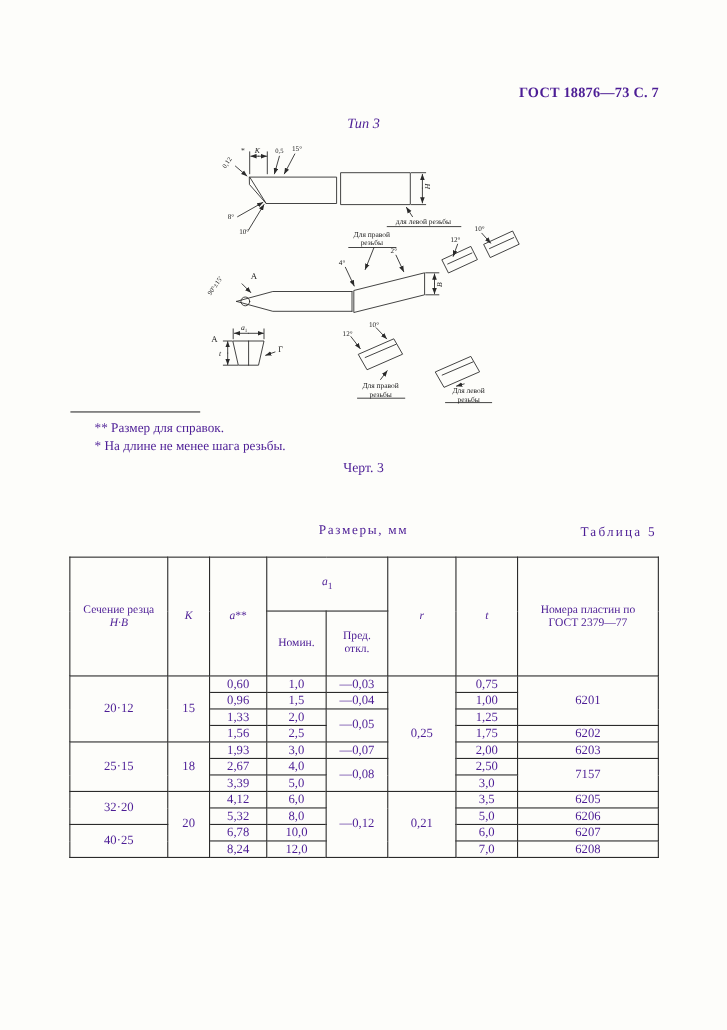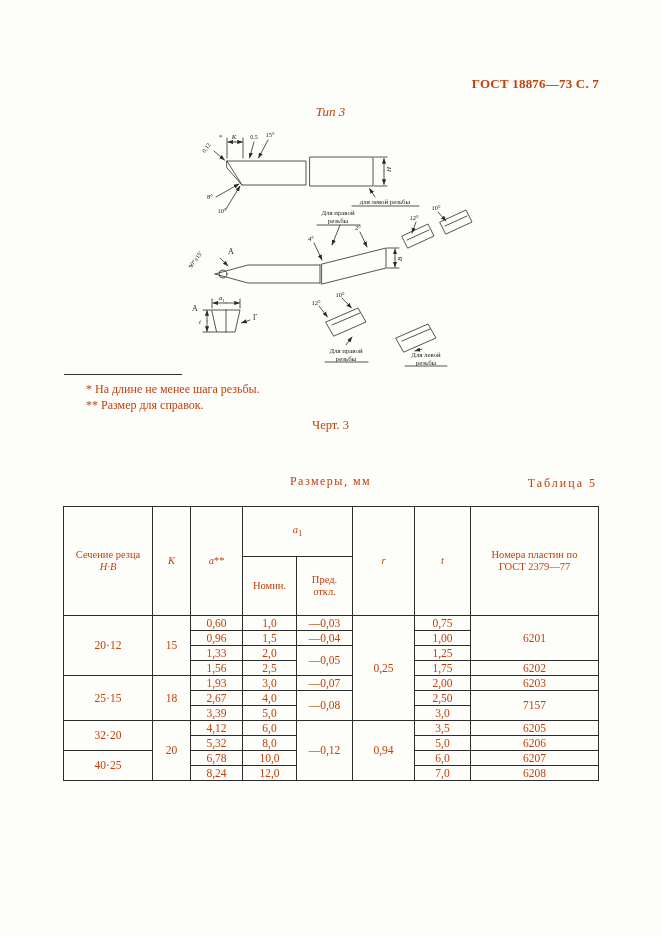--- a/index.html
+++ b/index.html
@@ -1,17 +1,17 @@
 <!DOCTYPE html>
 <html><head>
 <meta charset="utf-8">
 <style>
   html,body{margin:0;padding:0;background:#e8e8e6;}
   .page{position:relative;width:661px;height:936px;margin:0 auto;background:#fdfdfa;
-        font-family:"Liberation Serif", serif;color:#c2410c;overflow:hidden;}
+        font-family:"Liberation Serif", serif;color:#4c1d95;overflow:hidden;}
   .hdr{position:absolute;top:76px;right:62px;font-size:13px;font-weight:bold;letter-spacing:.2px;}
   .type-label{position:absolute;top:104px;left:0;width:100%;text-align:center;
               font-style:italic;font-size:13px;}
   .drawing{position:absolute;left:170px;top:124px;width:330px;height:250px;}
   .fn-rule{position:absolute;left:64px;top:374px;width:118px;height:1px;background:#333;}
   .footnotes{position:absolute;left:86px;top:381px;font-size:12px;line-height:16px;}
   .fig-caption{position:absolute;top:418px;left:0;width:100%;text-align:center;font-size:12.5px;}
   .tbl-label{position:absolute;top:476px;right:64px;font-size:12px;letter-spacing:2px;}
   .tbl-title{position:absolute;top:474px;left:0;width:100%;text-align:center;
              font-size:12px;letter-spacing:1.5px;}
@@ -127,22 +127,22 @@
         <text x="176" y="229" font-size="6.8" text-anchor="middle">Для правой</text>
         <text x="176" y="237" font-size="6.8" text-anchor="middle">резьбы</text>
         <text x="256" y="233" font-size="6.8" text-anchor="middle">Для левой</text>
         <text x="256" y="241" font-size="6.8" text-anchor="middle">резьбы</text>
       </g>
     </svg>
   </div>
 
   <div class="fn-rule"></div>
   <div class="footnotes">
+    <div>** Размер для справок.</div>
     <div>* На длине не менее шага резьбы.</div>
-    <div>** Размер для справок.</div>
   </div>
 
   <div class="fig-caption">Черт. 3</div>
 
   <div class="tbl-label">Таблица 5</div>
   <div class="tbl-title">Размеры, мм</div>
 
   <table class="dims">
     <colgroup>
       <col style="width:89px">
@@ -223,21 +223,21 @@
         <td>3,39</td>
         <td>5,0</td>
         <td>3,0</td>
       </tr>
       <tr>
         <td rowspan="2">32·20</td>
         <td rowspan="4">20</td>
         <td>4,12</td>
         <td>6,0</td>
         <td rowspan="4">—0,12</td>
-        <td rowspan="4">0,94</td>
+        <td rowspan="4">0,21</td>
         <td>3,5</td>
         <td>6205</td>
       </tr>
       <tr>
         <td>5,32</td>
         <td>8,0</td>
         <td>5,0</td>
         <td>6206</td>
       </tr>
       <tr>

